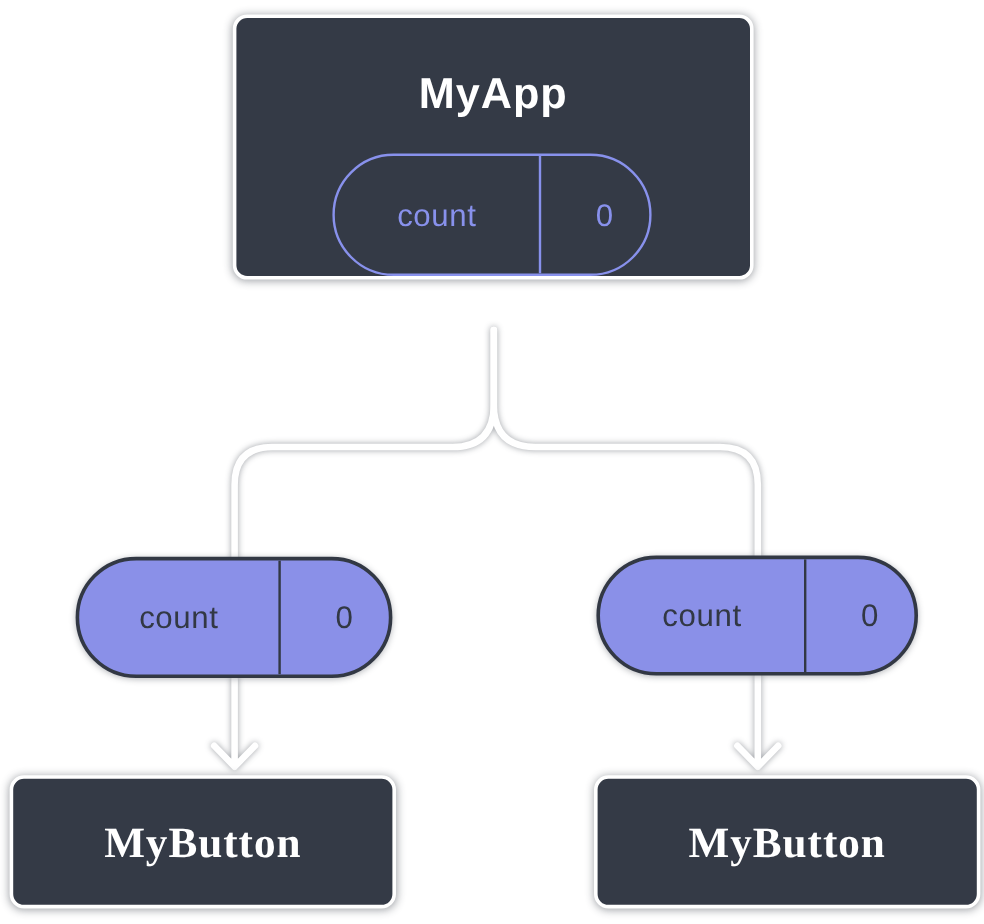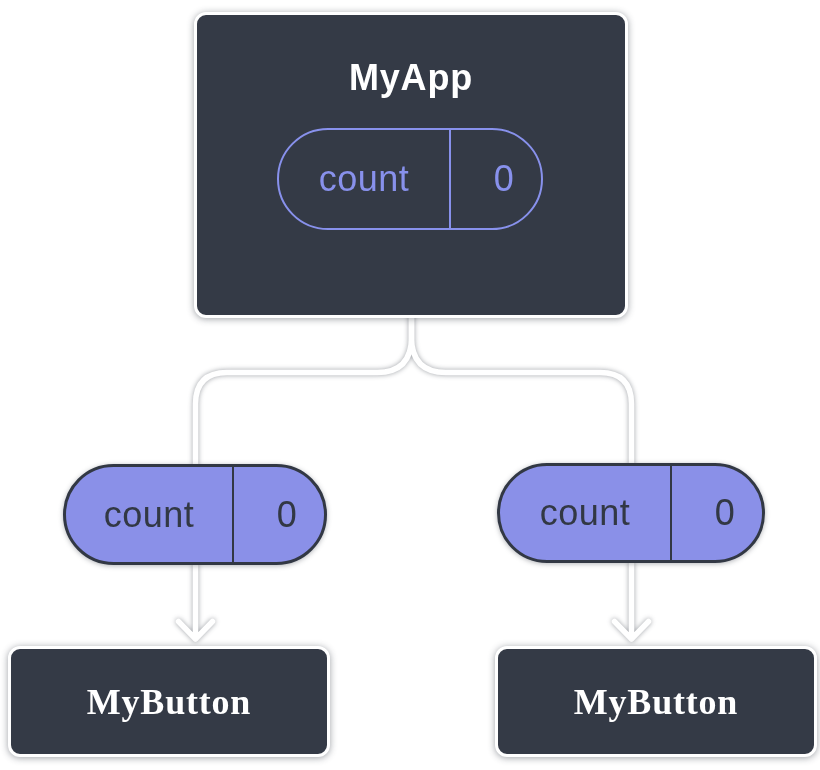--- a/index.html
+++ b/index.html
@@ -49,21 +49,21 @@
     display: flex;
     align-items: center;
     justify-content: center;
     font-family: Liberation Serif, serif;
   }
   .pill {
     position: absolute;
     box-sizing: border-box;
     display: flex;
     border-radius: 999px;
-    font-size: 36px;
+    font-size: 26px;
     letter-spacing: 0.5px;
     overflow: hidden;
     gap: 16px;
   }
   .pill .seg-label {
     display: flex;
     align-items: center;
     justify-content: center;
     box-sizing: border-box;
   }
@@ -92,21 +92,21 @@
 
 <div class="stage">
 
   <svg class="connectors" viewBox="0 0 820 770">
     <path d="M411.5 275 V337 Q411.5 372.5 377 372.5 H227 Q195.5 372.5 195.5 404 V465"></path>
     <path d="M411.5 275 V337 Q411.5 372.5 446 372.5 H600 Q631.5 372.5 631.5 404 V464"></path>
     <path d="M195.5 566 V636.5 M178.5 621.5 L195.5 639 L212.5 621.5"></path>
     <path d="M631.5 564 V636.5 M614.5 621.5 L631.5 639 L648.5 621.5"></path>
   </svg>
 
-  <div class="node" style="left:194px; top:12px; width:434px; height:306px;">
+  <div class="node" style="left:194px; top:12px; width:434px; height:221px;">
     <div class="node-title root-title">MyApp</div>
     <div class="pill pill-outline" style="left:80px; top:113px; width:266px; height:102px;">
       <div class="seg-label" style="width:172px;">count</div>
       <div class="seg-value">0</div>
     </div>
   </div>
 
   <div class="pill pill-filled" style="left:63px; top:464px; width:264px; height:101px;">
     <div class="seg-label" style="width:168px;">count</div>
     <div class="seg-value">0</div>

